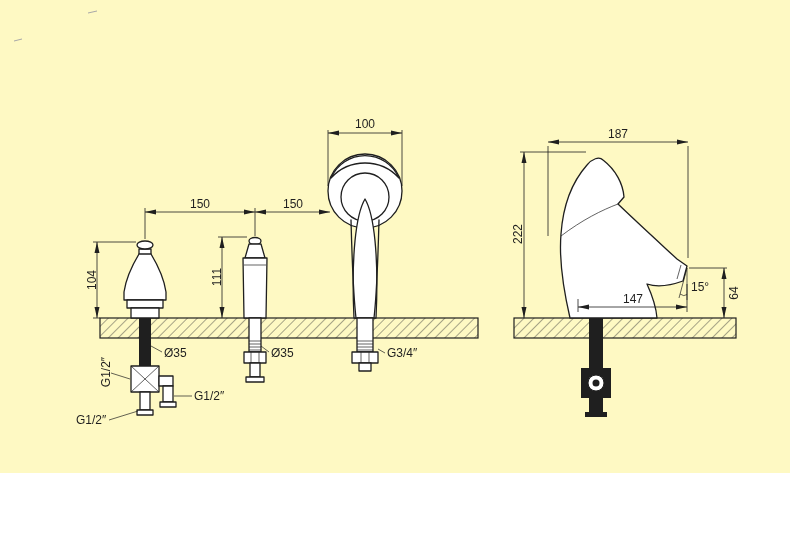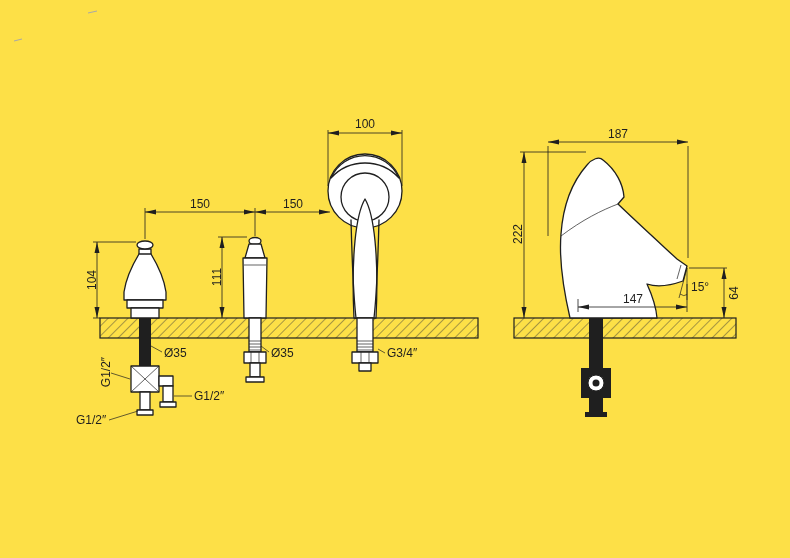--- a/index.html
+++ b/index.html
@@ -1,16 +1,16 @@
 <!DOCTYPE html>
 <html><head>
 <meta charset="utf-8">
 <style>
   html,body{margin:0;padding:0;background:#ffffff;}
-  .page{position:relative;width:790px;height:558px;background:#fde047;overflow:hidden;}
+  .page{position:relative;width:790px;height:473px;background:#fef9c3;overflow:hidden;}
   svg text{font-family:"Liberation Sans",sans-serif;font-size:12px;fill:#1f1f1f;}
   .ol{fill:none;stroke:#1f1f1f;stroke-width:1.3;stroke-linejoin:round;stroke-linecap:round;}
   .olf{fill:#ffffff;stroke:#1f1f1f;stroke-width:1.3;stroke-linejoin:round;}
   .solid{fill:#1f1f1f;stroke:none;}
   .dim{fill:none;stroke:#1f1f1f;stroke-width:0.8;}
   .thin{fill:none;stroke:#1f1f1f;stroke-width:0.7;}
   .mark{fill:none;stroke:#a8a8a8;stroke-width:1;}
 </style>
 </head>
 <body>

